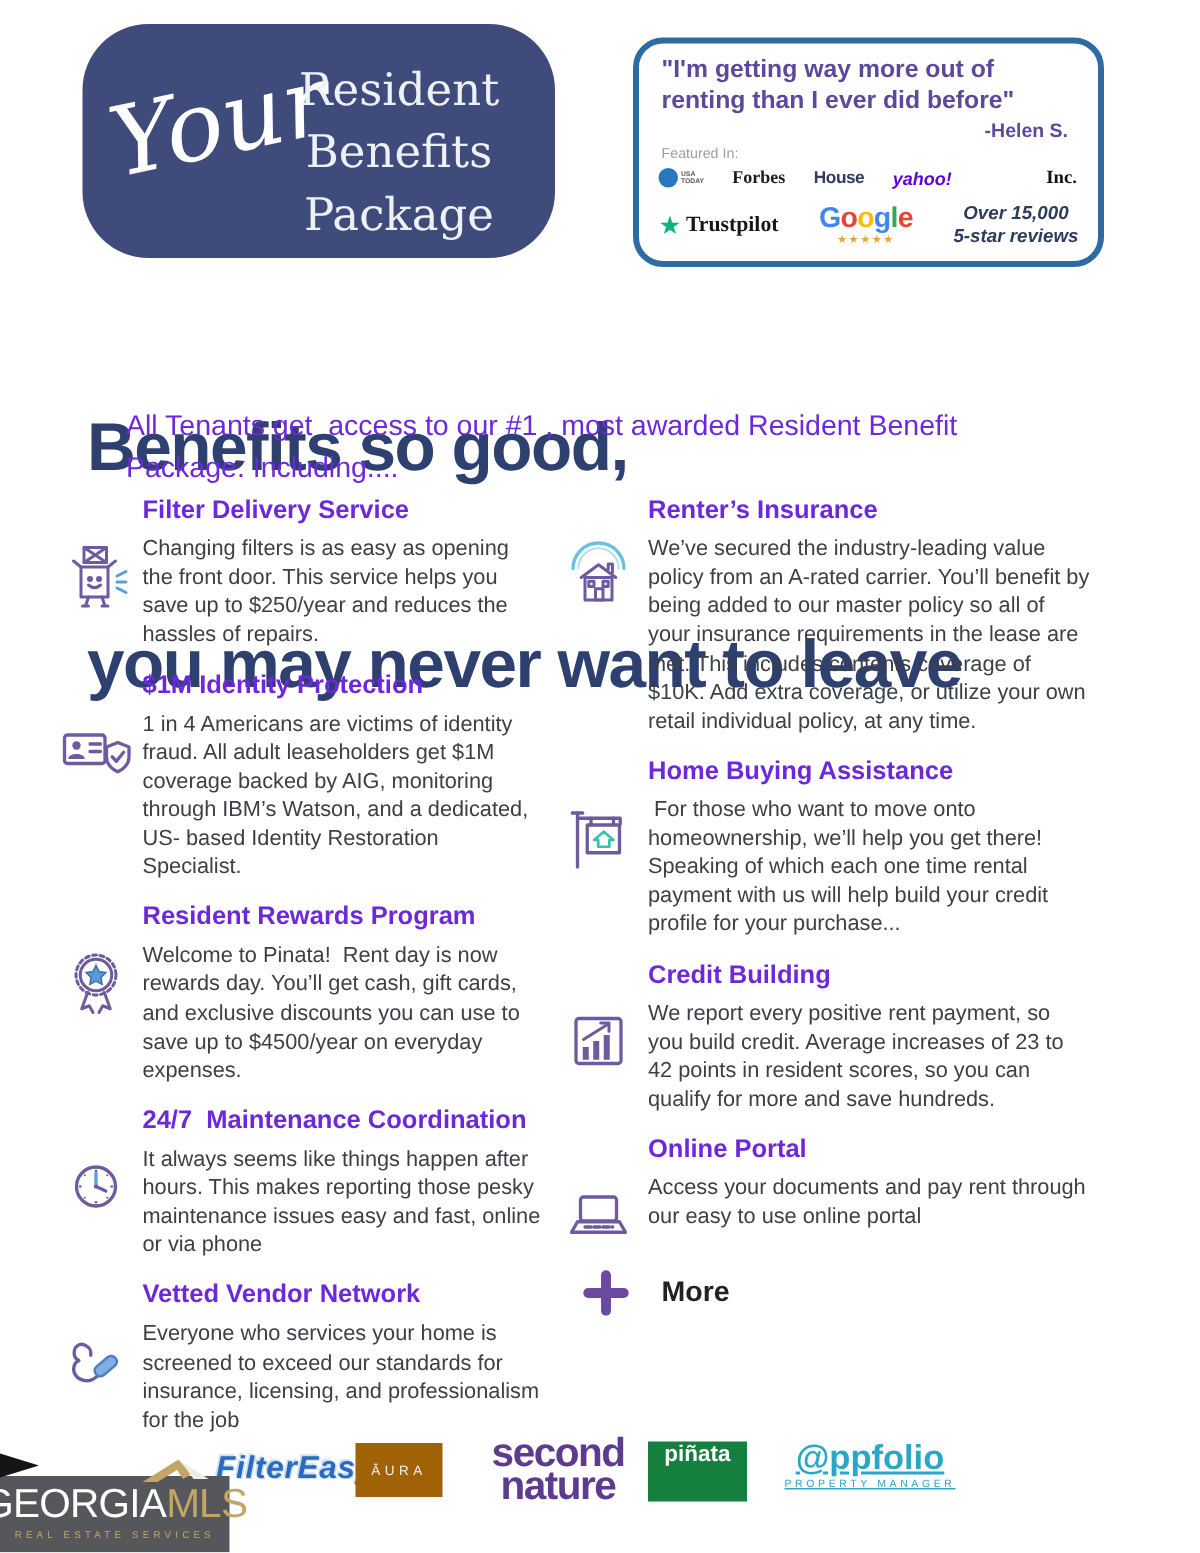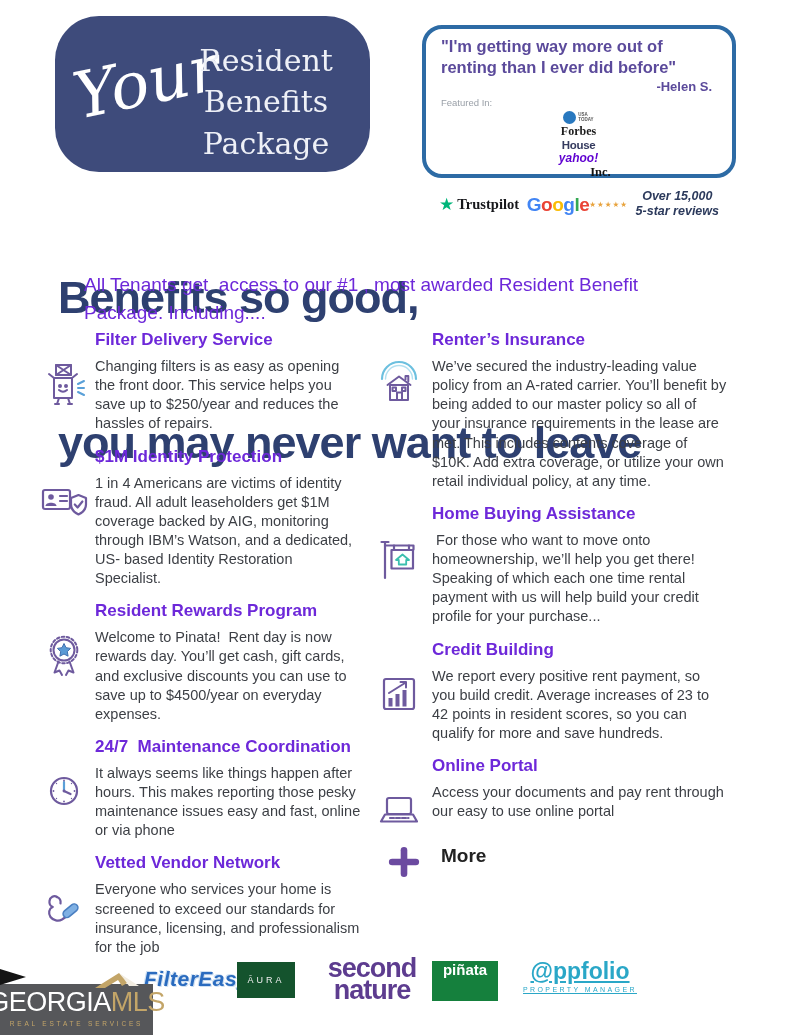--- a/index.html
+++ b/index.html
@@ -13,33 +13,33 @@
          font-style:italic;font-size:64px;color:#ffffff;transform:rotate(-12deg);line-height:1;}
   .badge-lines{position:absolute;left:125px;right:18px;top:24px;text-align:center;
          font-family:"DejaVu Serif",serif;font-size:30px;color:#eef0f7;line-height:1.38;}
 
   
   .quote-card{position:absolute;left:422px;top:25px;width:314px;height:153px;background:#fff;
          border:4px solid #2d6ba5;border-radius:20px;box-sizing:border-box;}
   .quote-text{margin:7px 10px 0 15px;color:#5b4a9b;font-weight:700;font-size:16.5px;line-height:1.28;}
   .quote-attrib{text-align:right;margin:1px 20px 0 0;color:#5b4a9b;font-weight:700;font-size:13px;}
   .featured-label{margin:3px 0 0 15px;color:#9aa0a8;font-size:9.5px;}
-  .featured-row{display:flex;align-items:center;justify-content:space-between;margin:3px 14px 0 13px;flex-direction:column;}
+  .featured-row{display:flex;align-items:center;justify-content:space-between;margin:3px 14px 0 13px;}
   .usa-today{display:flex;align-items:center;gap:2px;}
   .usa-dot{width:13px;height:13px;border-radius:50%;background:#2878bf;}
   .usa-txt{font-size:4.5px;font-weight:700;color:#555;line-height:1.1;}
   .forbes{font-family:"Liberation Serif",serif;font-weight:700;font-size:12px;color:#1c1c1c;}
   .house{font-weight:800;font-size:11.5px;color:#343a5e;letter-spacing:-0.3px;}
   .yahoo{font-style:italic;font-weight:800;font-size:12px;color:#5f01d1;}
   .inc{font-family:"Liberation Serif",serif;font-weight:700;font-size:12.5px;color:#111;margin-left:44px;}
   .reviews-row{display:flex;align-items:center;justify-content:space-between;margin:9px 13px 0 13px;}
   .trustpilot{display:flex;align-items:center;gap:3px;}
   .tp-star{color:#00b67a;font-size:17px;line-height:1;}
   .tp-label{font-size:14.5px;font-weight:600;color:#16171b;font-family:Liberation Serif, serif;}
-  .google{display:flex;flex-direction:row;align-items:center;line-height:1;}
+  .google{display:flex;flex-direction:column;align-items:center;line-height:1;}
   .g-letters{font-weight:700;font-size:19px;letter-spacing:-0.5px;}
   .g-blue{color:#4285F4;} .g-red{color:#EA4335;} .g-yellow{color:#FBBC05;} .g-green{color:#34A853;}
   .g-stars{font-size:7.5px;color:#e8a33d;letter-spacing:1px;margin-top:1px;}
   .reviews-txt{font-size:12.5px;font-weight:700;color:#2c3a5c;text-align:center;line-height:1.2;font-style:italic;}
 
   
   .headline{position:absolute;left:58px;top:178px;font-weight:800;color:#2e4070;
          font-size:45px;line-height:1.07;letter-spacing:-1px;white-space:pre-wrap;}
   .subtitle{position:absolute;left:84px;top:271px;width:580px;font-size:19px;color:#6d28d9;
          line-height:1.45;white-space:pre-wrap;}
@@ -47,28 +47,28 @@
   
   .col{position:absolute;top:330px;}
   .col-left{left:40px;width:322px;}
   .col-right{left:375px;width:352px;}
   .benefit{position:relative;margin-bottom:13px;}
   .col-left .benefit{padding-left:55px;}
   .col-right .benefit{padding-left:57px;}
   .benefit h3{margin:0 0 7px 0;font-size:17px;font-weight:700;color:#6d28d9;white-space:pre-wrap;}
   .benefit p{margin:0;font-size:14.5px;color:#3c3f45;line-height:1.32;white-space:pre-wrap;}
   .bicon{position:absolute;left:0;top:30px;width:48px;height:48px;}
-  .more-row{display:flex;align-items:flex-start;gap:20px;margin-top:24px;margin-left:12px;}
+  .more-row{display:flex;align-items:center;gap:20px;margin-top:24px;margin-left:12px;}
   .more-label{font-size:19px;font-weight:700;color:#222;}
 
   
   .logo-filtereasy{position:absolute;left:144px;top:967px;font-style:italic;font-weight:800;
          font-size:21px;color:#2a6bbf;letter-spacing:0.5px;
          text-shadow:1px 1px 0 #cfe0f2,-1px -1px 0 #cfe0f2;}
-  .logo-aura{position:absolute;left:237px;top:962px;width:58px;height:36px;background:#14532d;
+  .logo-aura{position:absolute;left:237px;top:962px;width:58px;height:36px;background:#a16207;
          display:flex;align-items:center;justify-content:center;}
   .logo-aura span{color:#f0f0f0;font-size:9px;letter-spacing:3px;}
   .logo-secondnature{position:absolute;left:316px;top:957px;width:112px;text-align:center;
          color:#5d3c8f;font-weight:800;font-size:27px;line-height:0.82;letter-spacing:-1px;}
   .logo-pinata{position:absolute;left:432px;top:961px;width:66px;height:40px;background:#15803d;
          display:flex;align-items:flex-start;justify-content:center;}
   .logo-pinata span{color:#fff;font-weight:700;font-size:15px;}
   .logo-appfolio{position:absolute;left:523px;top:960px;text-align:center;color:#2aa7c7;text-decoration:underline;}
   .appfolio-name{font-weight:700;font-size:23px;line-height:1;}
   .appfolio-sub{font-size:7px;letter-spacing:2.4px;margin-top:3px;}

